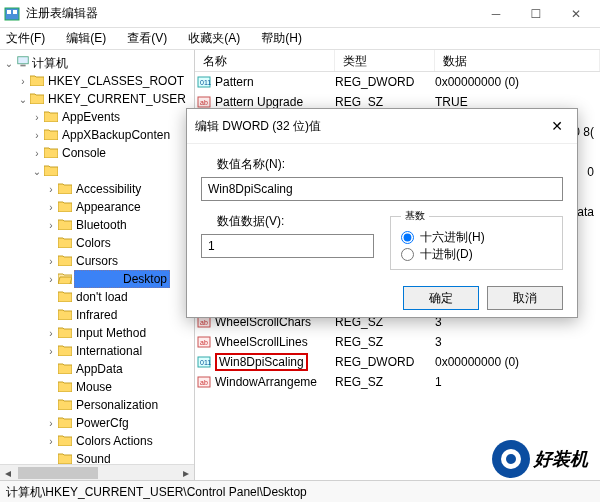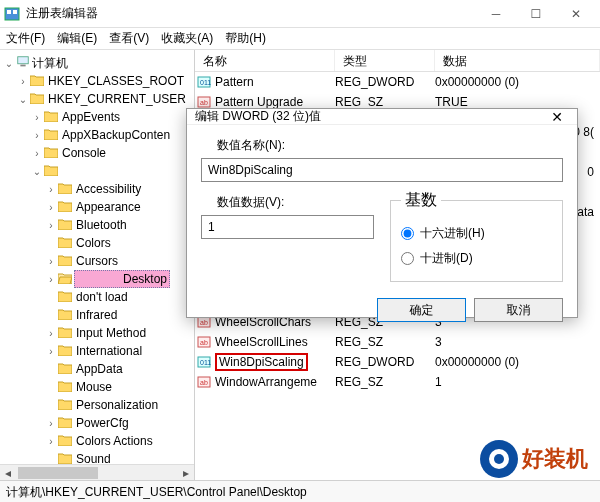--- a/index.html
+++ b/index.html
@@ -4,74 +4,74 @@
 <style>
 * { box-sizing: border-box; margin: 0; padding: 0; font-family: "Microsoft YaHei", "Segoe UI", sans-serif; }
 body { width: 600px; height: 502px; background: #fff; font-size: 12px; overflow: hidden; position: relative; }
 
 .titlebar { height: 28px; display: flex; align-items: center; padding: 0 4px; border-bottom: 1px solid #e0e0e0; }
 .titlebar .icon { width: 16px; height: 16px; margin-right: 6px; }
 .titlebar .title { flex: 1; font-size: 12px; }
 .winbtns { display: flex; }
 .winbtn { width: 40px; height: 28px; display: flex; align-items: center; justify-content: center; color: #555; }
 
-.menubar { height: 22px; display: flex; align-items: center; padding: 0 6px; gap: 12px; border-bottom: 1px solid #e0e0e0; }
+.menubar { height: 22px; display: flex; align-items: center; padding: 0 6px; gap: 21px; border-bottom: 1px solid #e0e0e0; }
 .menubar span { font-size: 12px; }
 
 .main { display: flex; height: 430px; }
 .tree-panel { width: 195px; border-right: 1px solid #d0d0d0; overflow: hidden; position: relative; }
 .tree { padding: 4px 2px; max-height: 420px; overflow-y: auto; }
 .node { display: flex; align-items: center; height: 18px; white-space: nowrap; }
 .arrow { width: 14px; text-align: center; color: #666; font-size: 10px; }
 .fold { width: 16px; height: 14px; display: inline-block; }
 .fold svg { width: 14px; height: 12px; }
 .node .label { font-size: 12px; padding: 1px 2px; }
-.node.selected .label { background: #f9a8d4; border: 1px dotted #77a; padding-left: 48px; }
+.node.selected .label { background: #3b82f6; border: 1px dotted #77a; padding-left: 48px; }
 .computer-icon svg { width: 14px; height: 14px; }
 .hscroll { position: absolute; bottom: 0; left: 0; right: 0; height: 16px; background: #f0f0f0; border-top: 1px solid #ddd; display: flex; align-items: center; }
 .hscroll .thumb { width: 80px; height: 12px; background: #c8c8c8; margin-left: 2px; }
 .hscroll .arrbtn { width: 16px; text-align: center; color: #555; }
 
 .list-panel { flex: 1; position: relative; }
 .list-header { display: flex; height: 22px; border-bottom: 1px solid #e0e0e0; background: #fff; }
 .list-header .col { padding: 3px 8px; border-right: 1px solid #eee; font-size: 12px; }
 .col-name { width: 140px; }
 .col-type { width: 100px; }
 .col-data { flex: 1; }
 .list-body { }
 .row { display: flex; height: 20px; align-items: center; }
 .row .icon { width: 18px; display: flex; justify-content: center; }
 .row .c-name { width: 122px; padding-left: 2px; }
 .row .c-type { width: 100px; }
 .row .c-data { flex: 1; }
 .highlight { border: 2px solid #d40000; padding: 0 2px; }
 
 .dialog { position: absolute; left: 186px; top: 108px; width: 392px; height: 210px; background: #fff; border: 1px solid #999; box-shadow: 0 4px 16px rgba(0,0,0,0.3); z-index: 10; }
-.dlg-title { height: 16px; background: #fff; display: flex; align-items: center; padding: 0 8px; border-bottom: 1px solid #eee; }
+.dlg-title { height: 35px; background: #fff; display: flex; align-items: center; padding: 0 8px; border-bottom: 1px solid #eee; }
 .dlg-title .t { flex: 1; font-size: 12px; }
 .dlg-close { width: 24px; text-align: center; font-size: 14px; }
 .dlg-body { padding: 8px 14px; }
 .dlg-label { font-size: 12px; margin: 4px 16px; }
 .dlg-input { width: 100%; height: 24px; border: 1px solid #888; padding: 2px 6px; font-size: 12px; }
 .dlg-row { display: flex; gap: 16px; margin-top: 8px; }
 .dlg-col { flex: 1; }
 .fieldset { border: 1px solid #ccc; padding: 6px 10px; }
-.fieldset legend { font-size: 16px; padding: 0 4px; }
-.radio-row { display: flex; align-items: center; gap: 6px; margin: 8px 0; font-size: 12px; }
+.fieldset legend { font-size: 10px; padding: 0 4px; }
+.radio-row { display: flex; align-items: center; gap: 6px; margin: 0 0; font-size: 12px; }
 .dlg-buttons { display: flex; justify-content: flex-end; gap: 8px; padding: 8px 14px; }
-.dlg-btn { width: 89px; height: 24px; border: 1px solid #888; background: #efefef; font-size: 12px; }
+.dlg-btn { width: 76px; height: 24px; border: 1px solid #888; background: #efefef; font-size: 12px; }
 .dlg-btn.primary { border: 1px solid #0078d7; }
 
 .statusbar { height: 22px; border-top: 1px solid #d0d0d0; padding: 3px 6px; font-size: 12px; background: #f8f8f8; }
 
 .watermark { position: absolute; right: 12px; bottom: 24px; display: flex; align-items: center; gap: 4px; z-index: 20; }
 .watermark .circ { width: 38px; height: 38px; border-radius: 50%; background: #0b4da0; display: flex; align-items: center; justify-content: center; }
 .watermark .circ .inner { width: 20px; height: 20px; border-radius: 50%; background: #fff; }
 .watermark .inner .dot { width: 10px; height: 10px; border-radius: 50%; background: #0b4da0; margin: 5px; }
-.watermark .txt { font-size: 22px; color: #c2410c; font-weight: bold; }
+.watermark .txt { font-size: 18px; color: #000000; font-weight: bold; font-style: italic; }
 </style>
 </head>
 <body>
 
 <div class="titlebar">
   <span class="icon">
     <svg viewBox="0 0 16 16">
         <rect x="1" y="2" width="14" height="12" fill="#4a90d9" stroke="#2a5"></rect>
         <rect x="3" y="4" width="4" height="4" fill="#fff"></rect>
         <rect x="9" y="4" width="4" height="4" fill="#fff"></rect>

